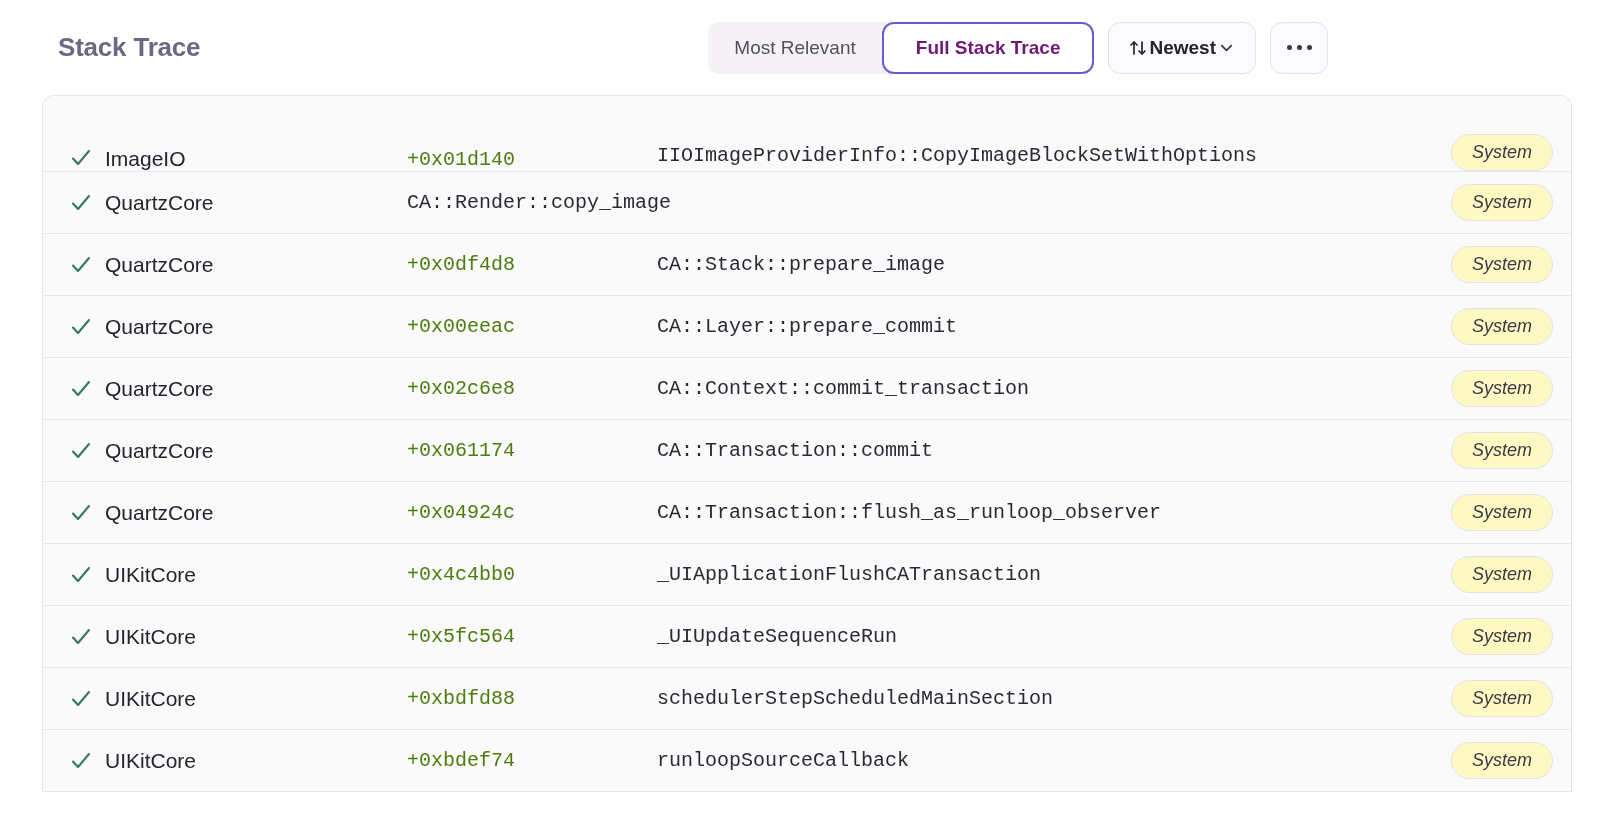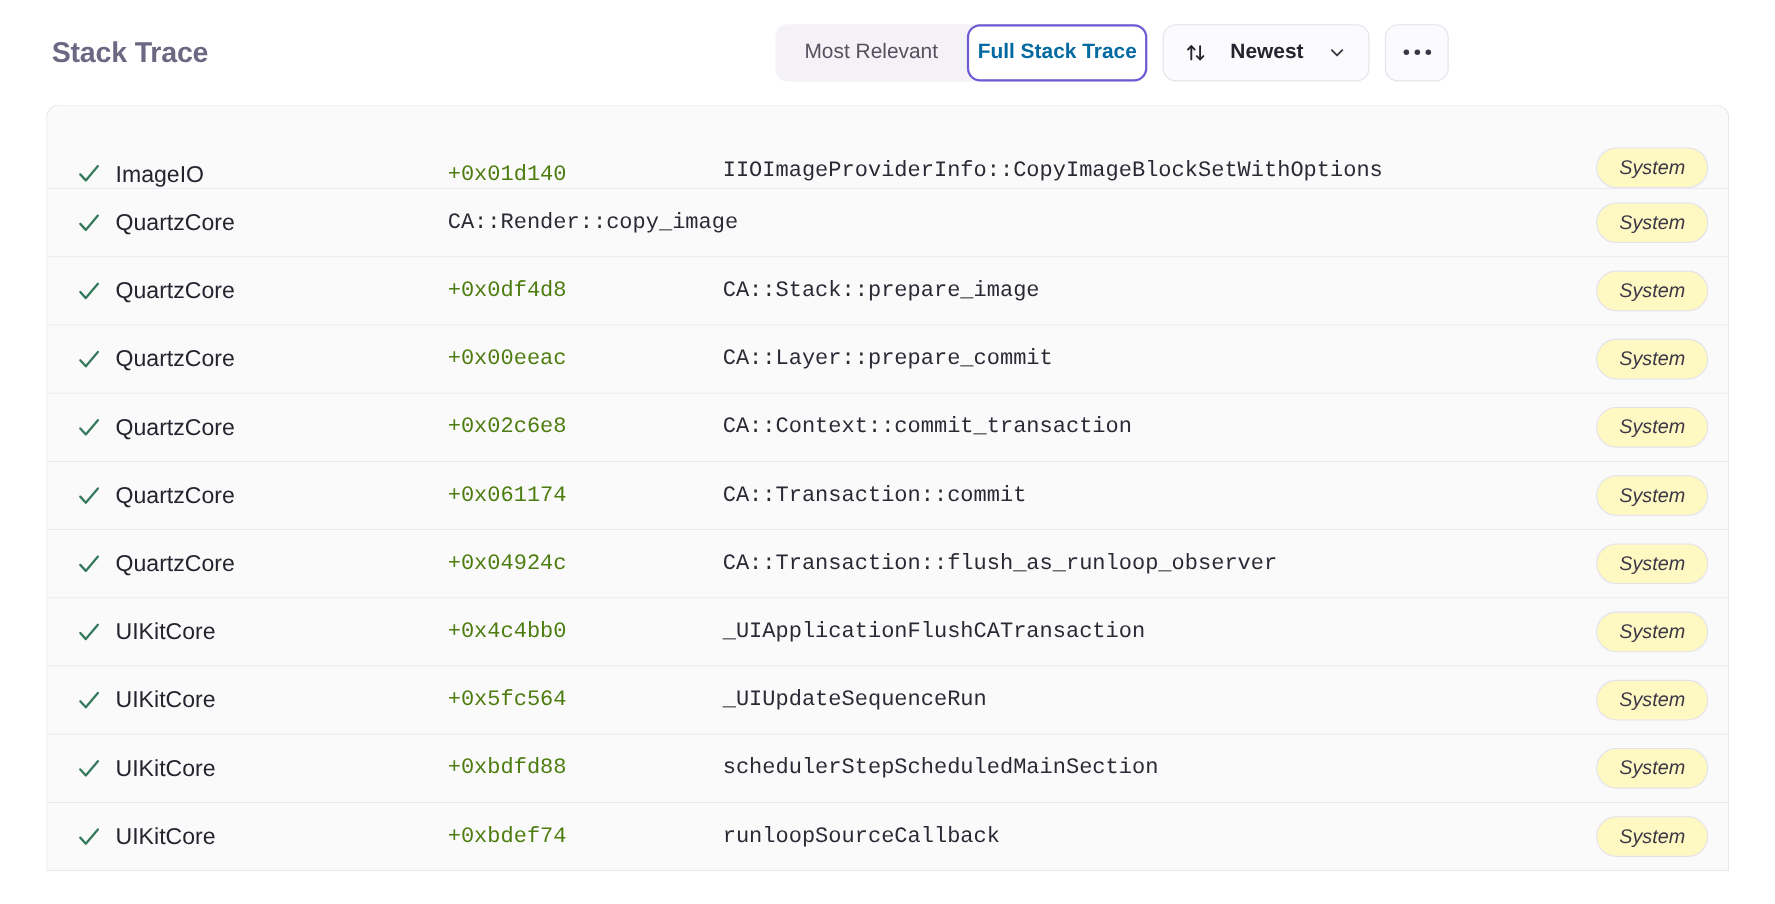--- a/index.html
+++ b/index.html
@@ -16,21 +16,21 @@
     position: relative;
     width: 1614px;
     height: 822px;
     background: #ffffff;
   }
 
   
   .header {
     position: absolute;
     top: 0;
-    left: 5px;
+    left: 16px;
     width: 1354px;
     height: 95px;
     display: flex;
     align-items: center;
     padding: 0 42px;
   }
 
   .page-title {
     font-size: 26px;
     font-weight: 700;
@@ -68,32 +68,32 @@
     border: none;
     border-radius: 11px;
     white-space: nowrap;
     cursor: pointer;
     font-family: "Liberation Sans", sans-serif;
   }
 
   .seg-btn.active {
     background: #ffffff;
     border: 2.5px solid #6b5bd2;
-    color: #0369a1;
+    color: #701a75;
     font-weight: 700;
     border-radius: 12px;
     margin: 0;
     height: 52px;
-    padding: 0 8px;
+    padding: 0 32px;
   }
 
   .sort-btn {
     display: flex;
     align-items: center;
-    gap: 21px;
+    gap: 1px;
     height: 52px;
     padding: 0 19px;
     background: #fbfafc;
     border: 1.5px solid #e4e1ea;
     border-radius: 12px;
     font-size: 19px;
     font-weight: 700;
     color: #26232e;
     cursor: pointer;
     white-space: nowrap;

